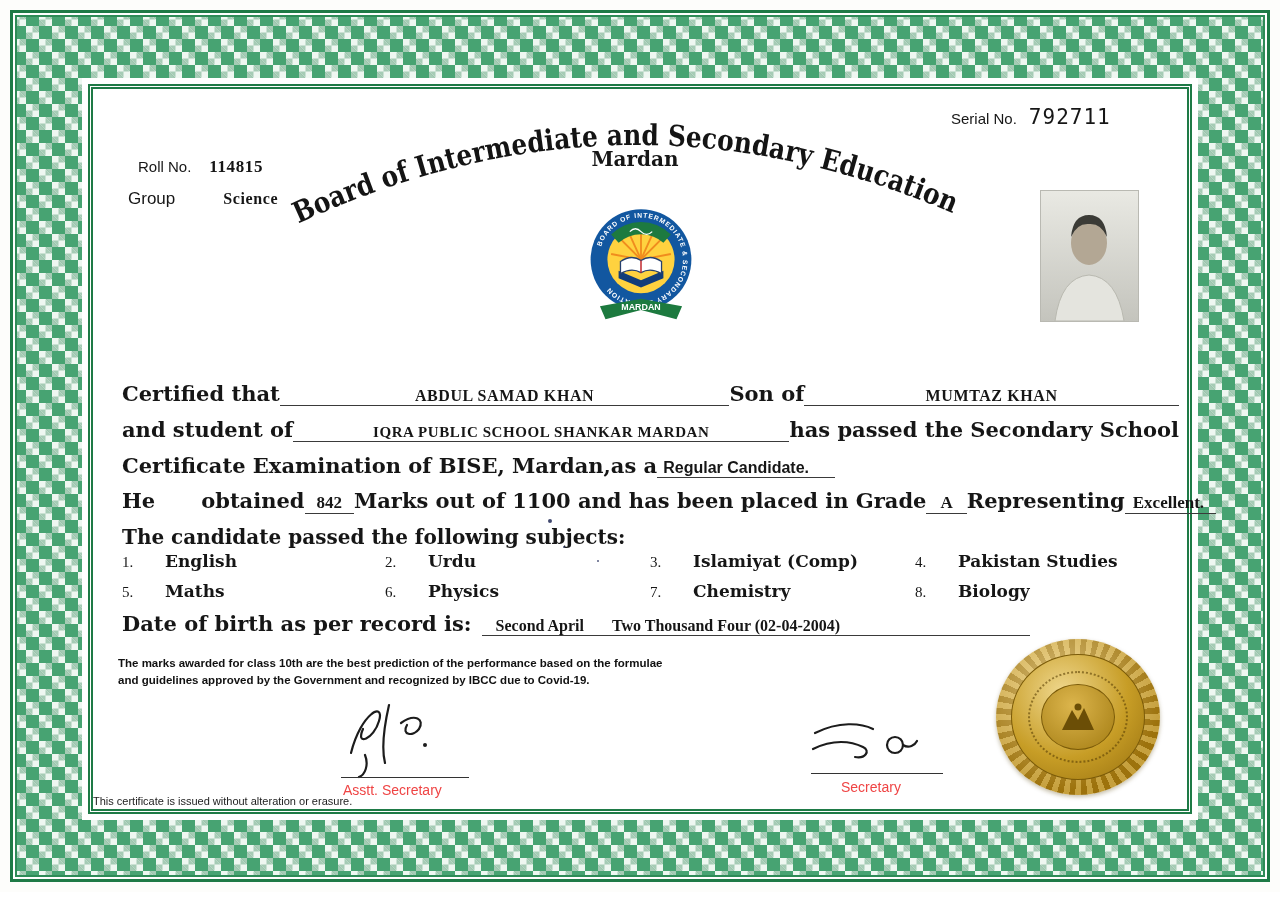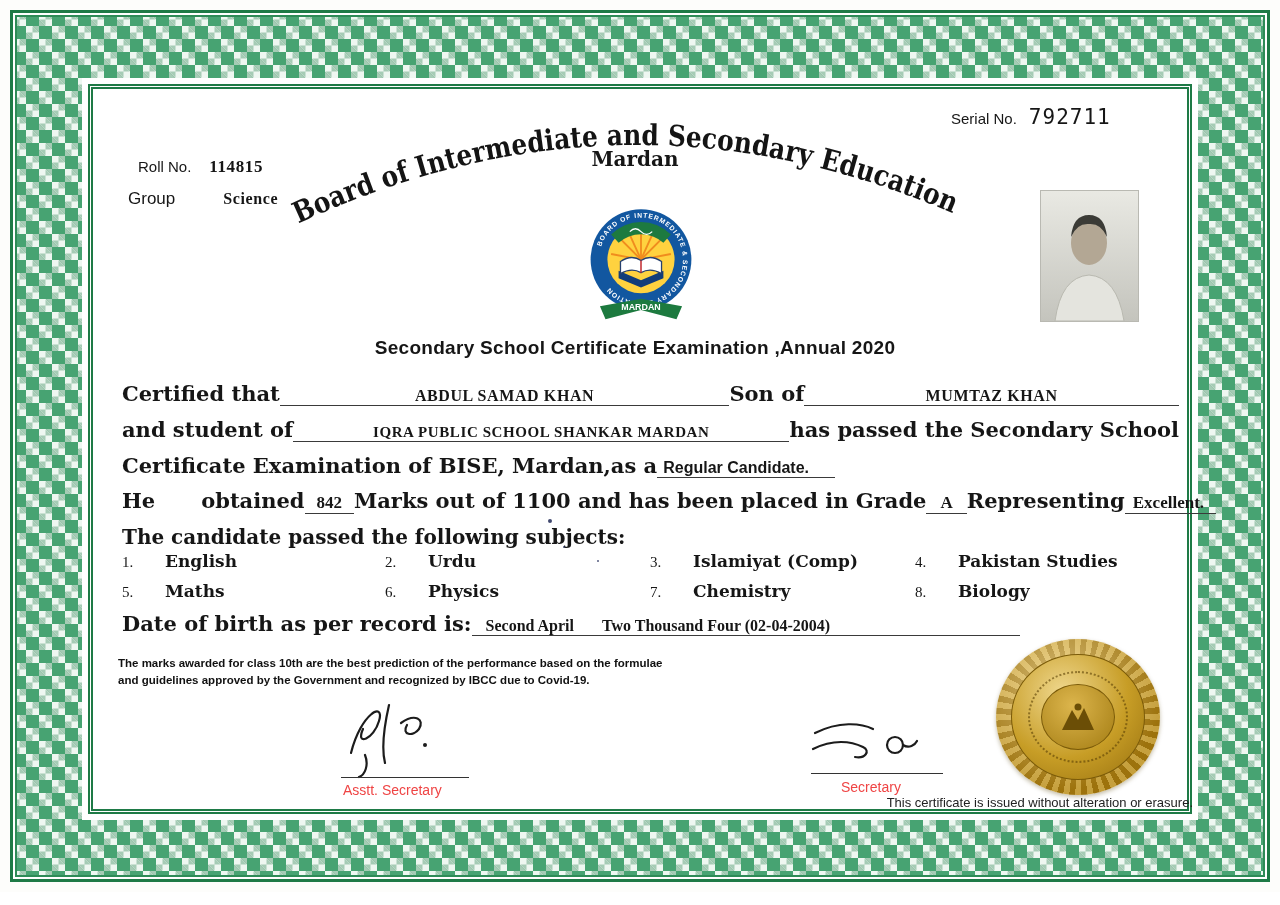--- a/index.html
+++ b/index.html
@@ -54,36 +54,36 @@
           font-weight:700;font-size:17px;text-align:center;white-space:nowrap;}
   .u-sans{border-bottom:1.5px solid #3a3a3a;padding:0 26px 0 6px;font-weight:700;font-size:16px;white-space:nowrap;}
 
   .subjects-heading{left:29px;top:436px;font-size:20px;text-align:right;}
   .subj-row{left:29px;right:8px;display:grid;grid-template-columns:263px 265px 265px 1fr;}
   .subj-cell{display:flex;align-items:baseline;}
   .subj-num{width:43px;font-family:"Liberation Serif",serif;font-size:15px;font-weight:400;}
   .subj-name{font-family:"DejaVu Serif",serif;font-weight:700;font-size:17px;}
 
   .dob-row{left:29px;top:522px;display:flex;align-items:baseline;}
-  .dob-label{font-size:21px;margin-right:0;}
+  .dob-label{font-size:21px;margin-right:10px;}
   .dob-fill{width:530px;border-bottom:1.5px solid #3a3a3a;display:flex;gap:28px;padding:0 4px 0 14px;
             font-family:"Liberation Serif",serif;font-weight:700;font-size:16px;white-space:nowrap;}
 
   .note{left:25px;top:566px;width:545px;font-size:11.5px;font-weight:700;line-height:1.5;color:#111;}
 
   .sig-svg-left{left:238px;top:604px;width:124px;height:86px;}
   .sig-svg-right{left:712px;top:624px;width:134px;height:60px;}
   .sig-line{border-top:1.5px solid #333;height:0;}
   .sig-line-left{left:248px;top:688px;width:128px;}
   .sig-line-right{left:718px;top:684px;width:132px;}
   .sig-label{font-size:14px;color:#ef4444;}
   .sig-label-left{left:250px;top:693px;}
   .sig-label-right{left:748px;top:690px;}
 
-  .footer-note{left:0;top:706px;width:1084px;text-align:right;font-size:13px;color:#222;padding-left:16px;}
+  .footer-note{left:0;top:706px;width:1084px;text-align:left;font-size:11px;color:#222;}
 
   
   .gold-seal{left:903px;top:550px;width:164px;height:156px;}
   .seal-burst{position:absolute;inset:0;border-radius:50%;
     background:
       radial-gradient(circle at 40% 32%, rgba(255,246,214,.55), rgba(120,85,8,.25) 70%),
       repeating-conic-gradient(from 2deg,#a97c0e 0deg 4.5deg,#e0b94f 4.5deg 9deg);
     box-shadow:0 2px 4px rgba(90,70,10,.35);}
   .seal-inner{position:absolute;inset:15px;border-radius:50%;border:1px solid #7a5a08;
     background:radial-gradient(circle at 38% 30%,#efd78d,#c79d26 55%,#97700f);}
@@ -162,21 +162,20 @@
           <linearGradient id="phGrad" x1="0" y1="0" x2="0" y2="1">
         <stop offset="0" stop-color="#e9e9e3"></stop>
             <stop offset="1" stop-color="#c4c4bd"></stop>
       </linearGradient>
         </defs>
       <ellipse cx="48" cy="52" rx="18" ry="22" fill="#b3a794"></ellipse>
       <path d="M30 46 Q32 24 48 24 Q64 24 66 46 Q60 32 48 33 Q36 32 30 46 Z" fill="#3b3b36"></path>
       <path d="M14 130 Q20 86 48 84 Q76 86 83 130 Z" fill="#e4e4de" stroke="#b9b9b0"></path>
     </svg>
 
-    <div class="abs exam-title">Secondary School Certificate Examination ,Annual 2020</div>
 
     <div class="abs line" style="top:292px">
       <span class="bl">Certified that</span>
       <span class="fill f12">ABDUL SAMAD KHAN</span>
       <span class="bl">Son of</span>
       <span class="fill f10">MUMTAZ KHAN</span>
     </div>
 
     <div class="abs line" style="top:328px">
       <span class="bl">and student of</span>

